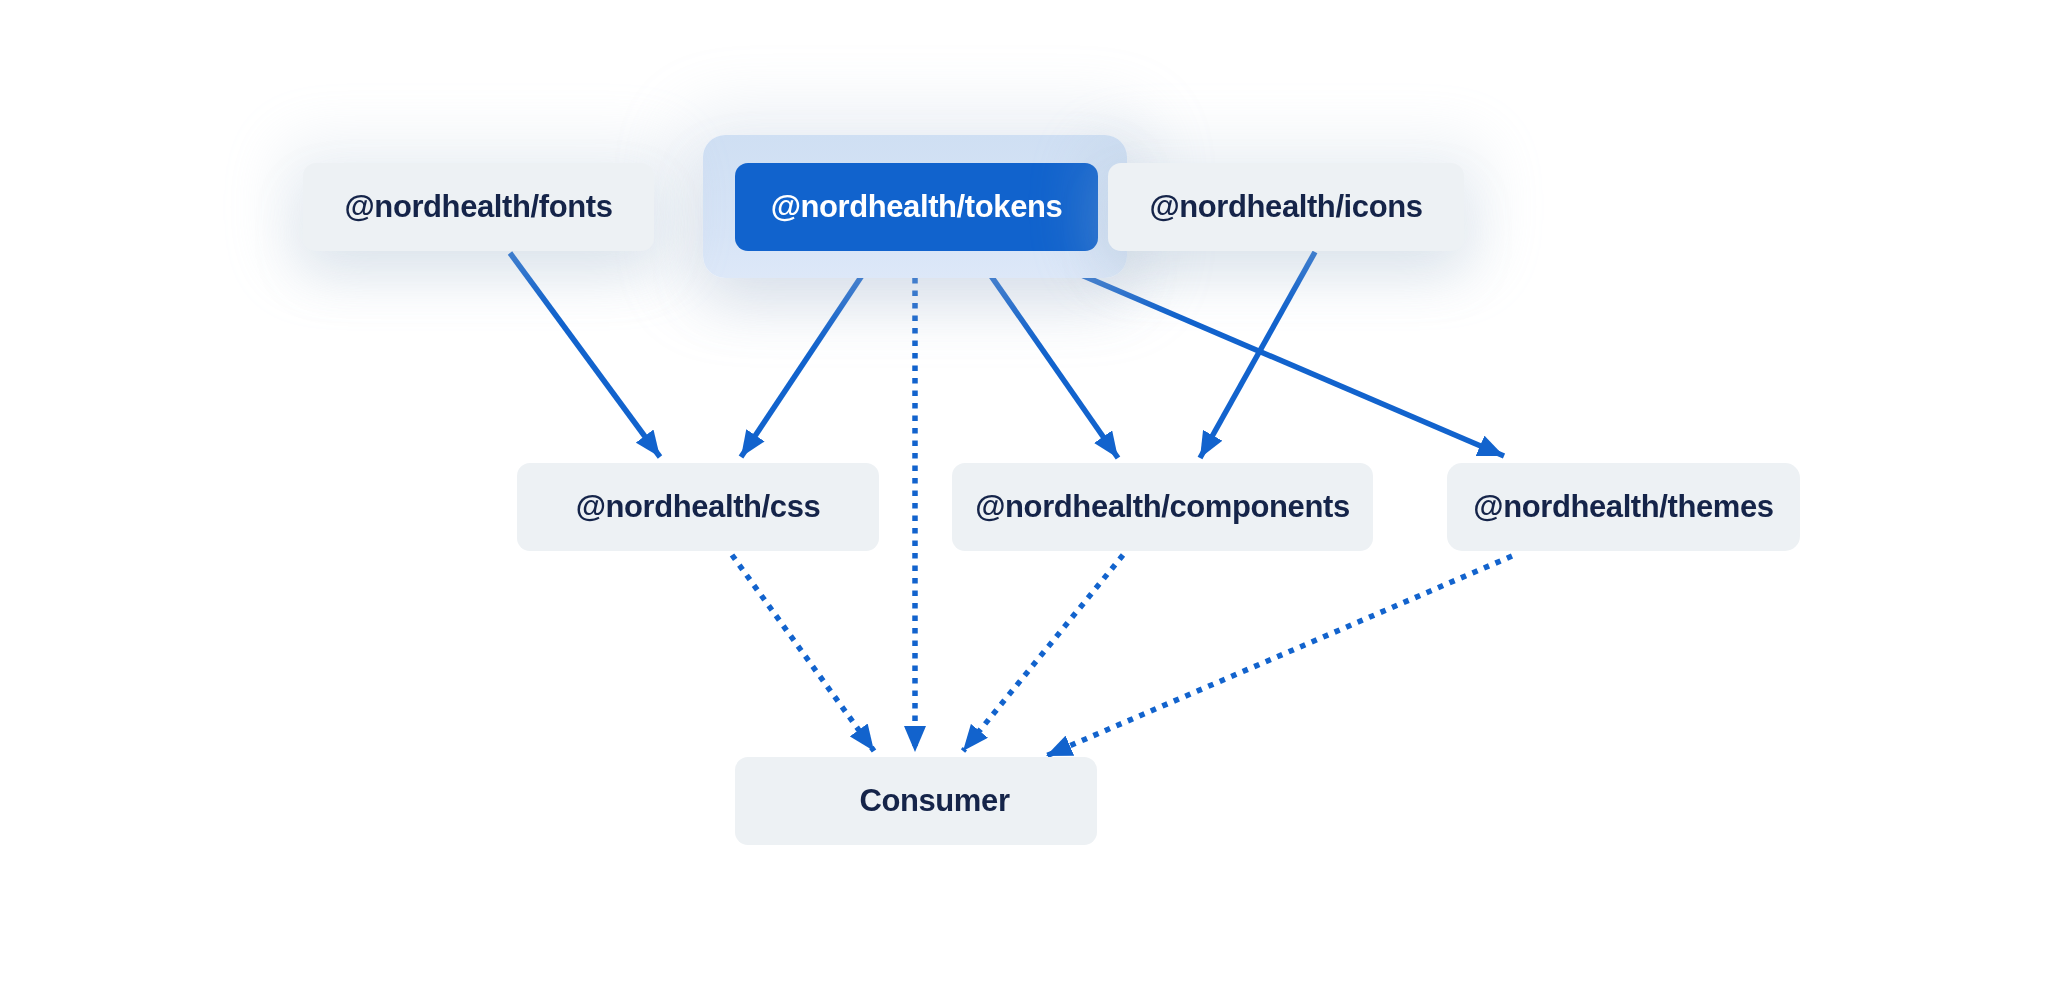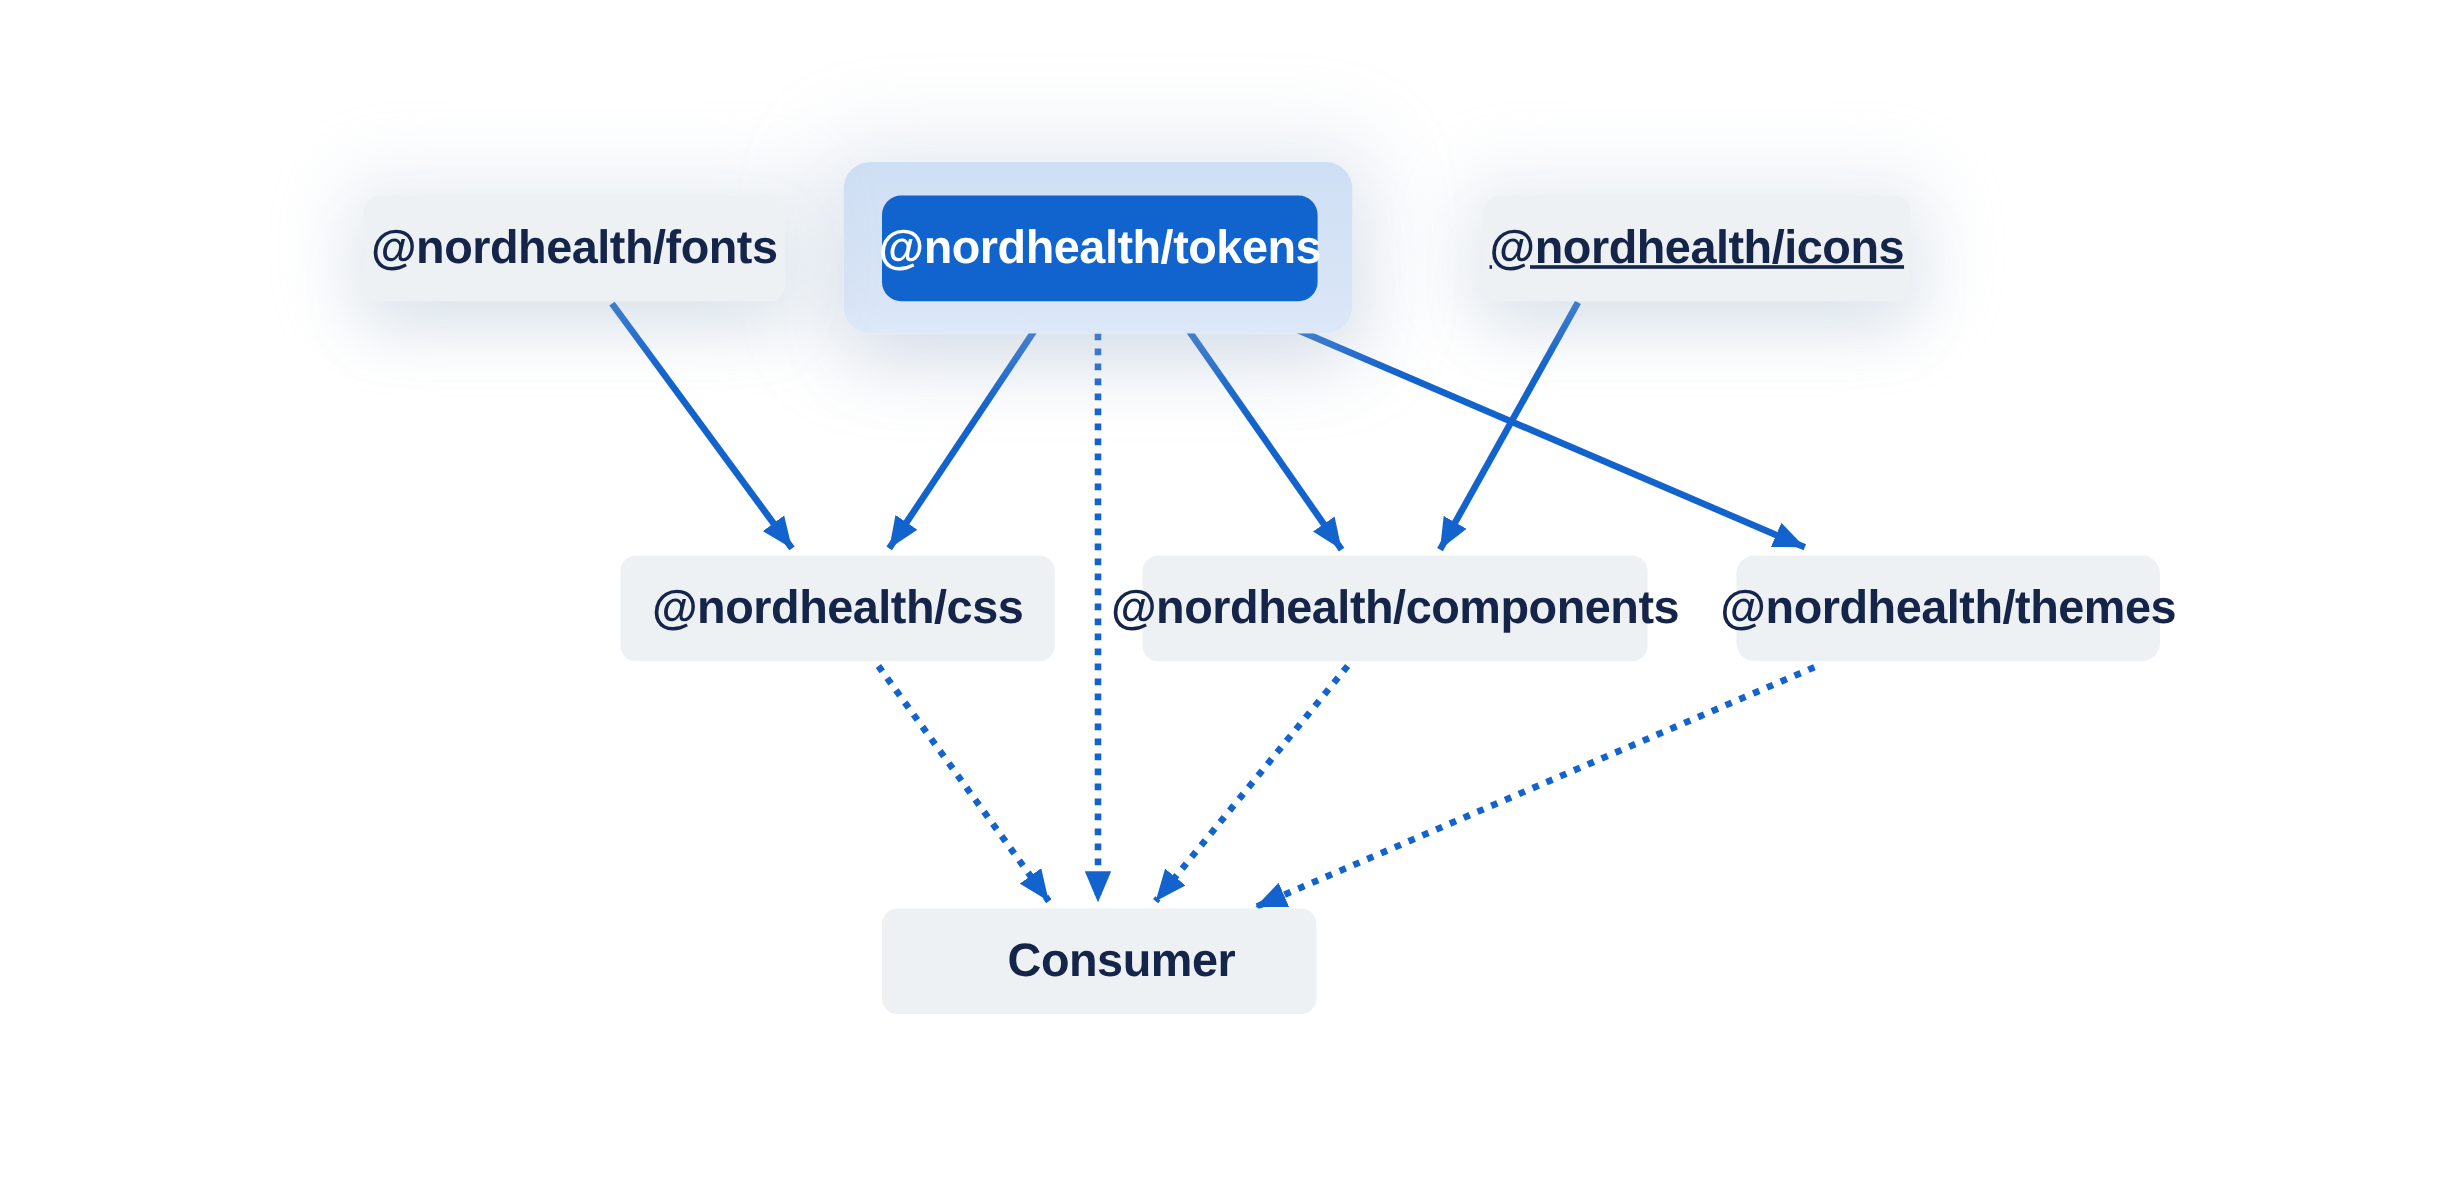--- a/index.html
+++ b/index.html
@@ -45,21 +45,21 @@
   }
   .node.active {
     background: #1163cd;
     color: #ffffff;
   }
   .node.glow {
     box-shadow: 0 0 55px 26px rgba(177, 193, 214, 0.20),
                 0 26px 55px -8px rgba(152, 172, 196, 0.26);
   }
   .node-label {
-    font-size: 39px;
+    font-size: 31px;
     font-weight: 700;
     letter-spacing: -0.4px;
     white-space: nowrap;
   }
   line.solid {
     stroke-linecap: butt;
   }
   line.dotted {
     stroke-dasharray: 5.5 7;
     stroke-linecap: butt;
@@ -85,24 +85,24 @@
         <line x1="732" y1="555" x2="874" y2="751" class="dotted" stroke="#1263cd" stroke-width="5.5" marker-end="url(#arrowhead)"></line>
         <line x1="1123" y1="555" x2="963" y2="751" class="dotted" stroke="#1263cd" stroke-width="5.5" marker-end="url(#arrowhead)"></line>
         <line x1="1512" y1="556" x2="1046" y2="756" class="dotted" stroke="#1263cd" stroke-width="5.5" marker-end="url(#arrowhead)"></line>
       </g>
   </svg>
   <div id="nodes">
       <div class="halo" style="left: 703px; top: 135px; width: 424px; height: 143px;"></div>
       <div class="node default glow" style="left: 303px; top: 163px; width: 351px; height: 88px;">
         <span class="node-label">@nordhealth/fonts</span>
       </div>
-      <div class="node active" style="left: 735px; top: 163px; width: 363px; height: 88px; border-radius: 16px;">
+      <div class="node active" style="left: 735px; top: 163px; width: 363px; height: 88px;">
         <span class="node-label">@nordhealth/tokens</span>
       </div>
-      <div class="node default glow" style="left: 1236px; top: 163px; width: 356px; height: 88px; text-decoration: underline;">
+      <div class="node default glow" style="left: 1108px; top: 163px; width: 356px; height: 88px;">
         <span class="node-label">@nordhealth/icons</span>
       </div>
       <div class="node default" style="left: 517px; top: 463px; width: 362px; height: 88px;">
         <span class="node-label">@nordhealth/css</span>
       </div>
       <div class="node default" style="left: 952px; top: 463px; width: 421px; height: 88px;">
         <span class="node-label">@nordhealth/components</span>
       </div>
       <div class="node default" style="left: 1447px; top: 463px; width: 353px; height: 88px; border-radius: 15px;">
         <span class="node-label">@nordhealth/themes</span>

